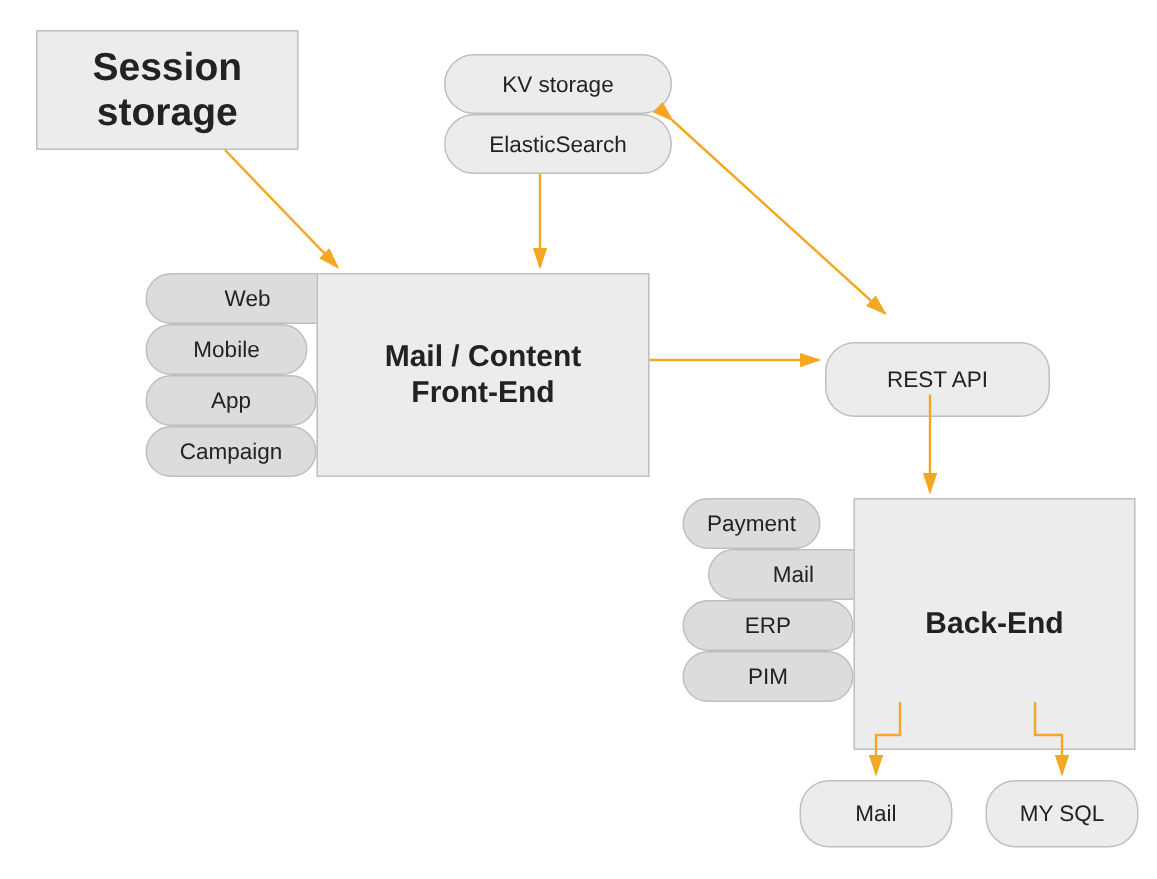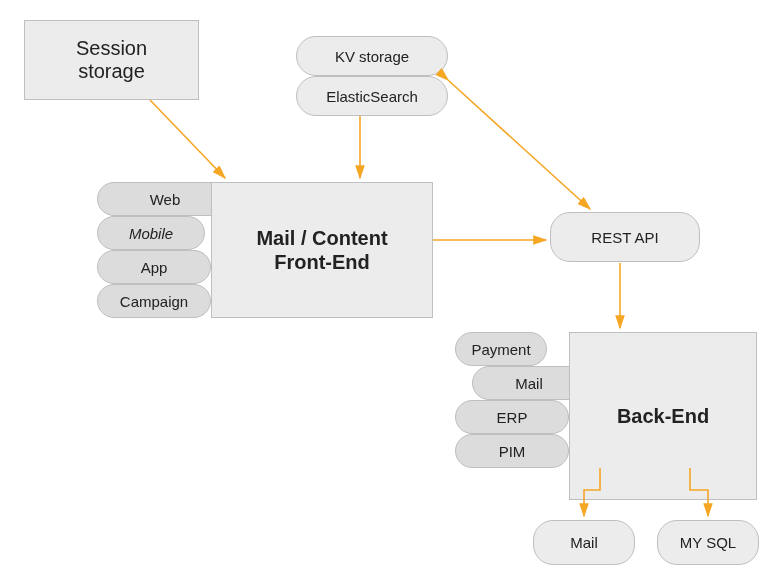--- a/index.html
+++ b/index.html
@@ -22,22 +22,22 @@
     border: 1px solid #bfbfbf;
     box-sizing: border-box;
     display: flex;
     align-items: center;
     justify-content: center;
     text-align: center;
     font-weight: 400;
     font-stretch: condensed;
   }
   .big-title {
-    font-weight: 400;
-    font-size: 20px;
+    font-weight: 700;
+    font-size: 26px;
     line-height: 1.15;
   }
   .mid-title {
     font-weight: 700;
     font-size: 20px;
     line-height: 1.2;
   }
   .label {
     font-size: 15px;
     font-weight: 400;
@@ -60,27 +60,27 @@
 
 <div class="canvas">
 
   <div class="box big-title" style="left:24px; top:20px; width:175px; height:80px; white-space:pre-line;">Session
 storage</div>
 
   <div class="box label" style="left:296px; top:36px; width:152px; height:40px;">KV storage</div>
   <div class="box label" style="left:296px; top:76px; width:152px; height:40px;">ElasticSearch</div>
 
   <div class="box label small-cell" style="left:97px; top:182px; width:136px; height:34px;">Web</div>
-  <div class="box label small-cell" style="left:97px; top:216px; width:108px; height:34px;font-style:italic;">Mobile</div>
+  <div class="box label small-cell" style="left:97px; top:216px; width:108px; height:34px;">Mobile</div>
   <div class="box label small-cell" style="left:97px; top:250px; width:114px; height:34px;">App</div>
   <div class="box label small-cell" style="left:97px; top:284px; width:114px; height:34px;">Campaign</div>
   <div class="box mid-title" style="left:211px; top:182px; width:222px; height:136px; white-space:pre-line;">Mail / Content
 Front-End</div>
 
-  <div class="box label" style="left:550px; top:212px; width:150px; height:50px;">REST API</div>
+  <div class="box label" style="left:550px; top:228px; width:150px; height:50px;">REST API</div>
 
   <div class="box label small-cell" style="left:455px; top:332px; width:92px; height:34px;">Payment</div>
   <div class="box label small-cell" style="left:472px; top:366px; width:114px; height:34px;">Mail</div>
   <div class="box label small-cell" style="left:455px; top:400px; width:114px; height:34px;">ERP</div>
   <div class="box label small-cell" style="left:455px; top:434px; width:114px; height:34px;">PIM</div>
   <div class="box mid-title" style="left:569px; top:332px; width:188px; height:168px;text-align:right;">Back-End</div>
 
   <div class="box label" style="left:533px; top:520px; width:102px; height:45px;">Mail</div>
 
   <div class="box label" style="left:657px; top:520px; width:102px; height:45px;">MY SQL</div>

